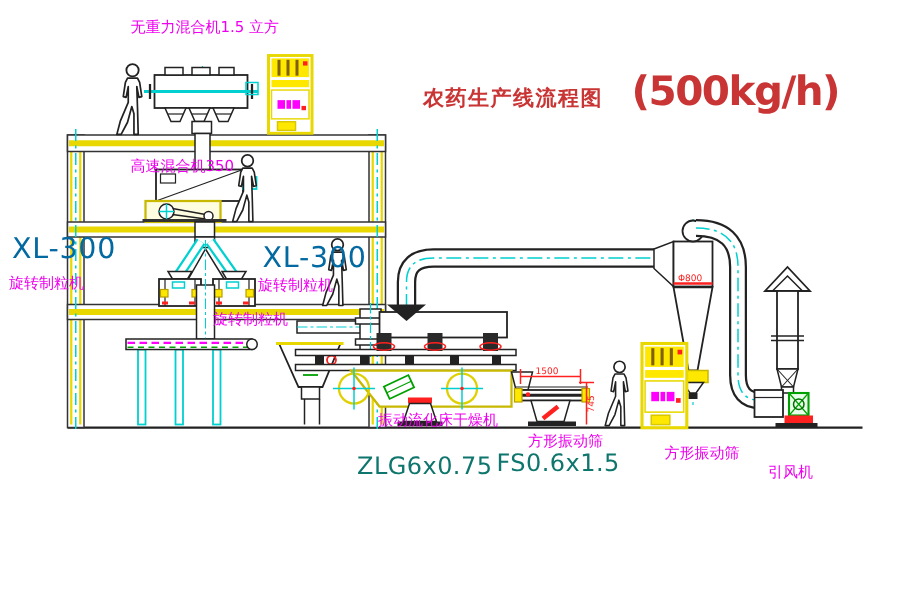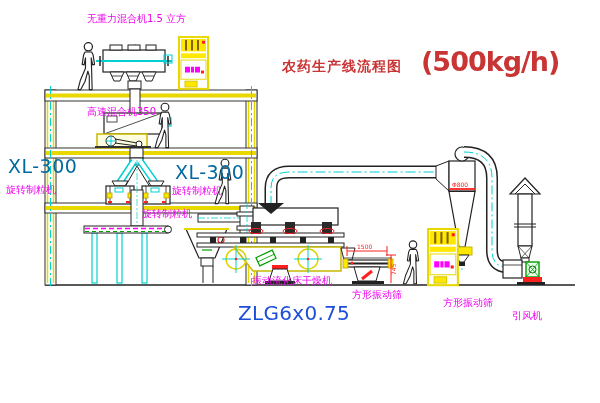--- a/index.html
+++ b/index.html
@@ -2,21 +2,21 @@
 <html><head>
 <meta charset="utf-8">
 <style>
   html,body{margin:0;padding:0;background:#fff;}
   .stage{position:relative;width:600px;height:403px;background:#ffffff;overflow:hidden;
          font-family:"DejaVu Sans",sans-serif;}
   .stage svg{position:absolute;left:0;top:0;}
   .label{position:absolute;color:#ee00ee;white-space:nowrap;line-height:1;}
   .sm{font-size:10px;}
   .model-lg{font-size:19px;letter-spacing:0.5px;color:#0369a1;}
-  .model-md{font-size:20px;letter-spacing:0.3px;color:#1d4ed8;}
+  .model-md{font-size:16px;letter-spacing:0.3px;color:#0f766e;}
   .title-wrap{position:absolute;left:282px;top:46px;display:flex;align-items:baseline;gap:3px;
               color:#c93434;}
   .title-cn{font-size:14px;font-weight:bold;letter-spacing:1px;}
   .title-cap{font-size:27px;font-weight:bold;letter-spacing:-1px;margin-left:16px;}
   .dim{font-size:6px;fill:#ff2020;font-family:"DejaVu Sans",sans-serif;}
 </style>
 </head>
 <body>
 
 <div class="stage">
@@ -322,18 +322,19 @@
 
 <div class="label model-lg" style="left:175px;top:163px;">XL-300</div>
 <div class="label sm" style="left:172px;top:186px;">旋转制粒机</div>
 
 <div class="label sm" style="left:142px;top:209px;">旋转制粒机</div>
 
 <div class="label sm" style="left:241px;top:276px;margin-left:11px;">振动流化床干燥机</div>
 <div class="label model-md" style="left:238px;top:303px;">ZLG6x0.75</div>
 
 <div class="label sm" style="left:352px;top:290px;">方形振动筛</div>
+<div class="label model-md" style="left:331px;top:301px;">FS0.6x1.5</div>
 
 <div class="label sm" style="left:443px;top:298px;">方形振动筛</div>
 
 <div class="label sm" style="left:512px;top:311px;">引风机</div>
 
 </div>
 
 </body></html>

